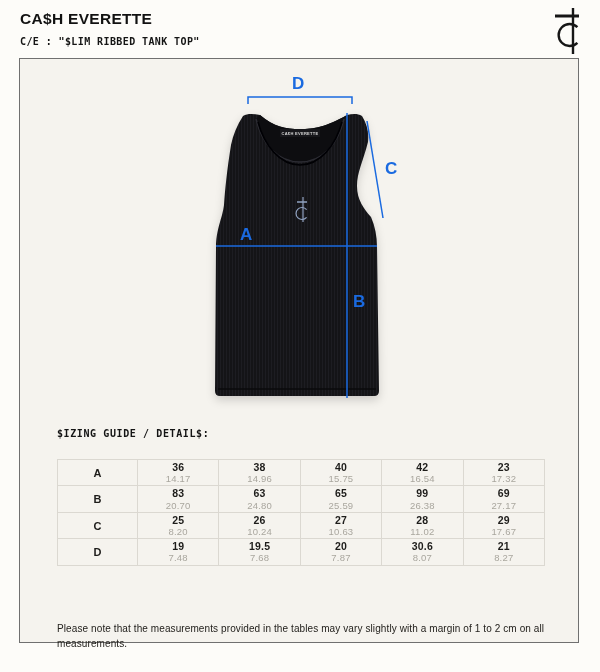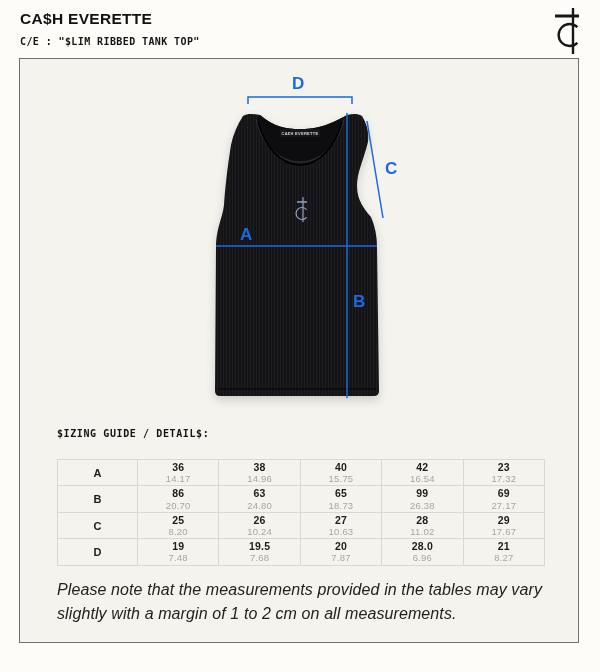--- a/index.html
+++ b/index.html
@@ -49,22 +49,22 @@
   }
   table.sizing th,table.sizing td{
     border:1px solid #dbd8d1;text-align:center;vertical-align:middle;
     height:23px;padding:1px 0;
   }
   .cm{font-size:10.5px;font-weight:bold;color:#1d1c1a;line-height:1.15;letter-spacing:.2px;}
   .in{font-size:9.5px;color:#a9a69e;line-height:1.2;letter-spacing:.2px;}
   .rowlab{font-size:11px;font-weight:bold;color:#1d1c1a;letter-spacing:.3px;}
   .colhead{font-size:10.5px;font-weight:bold;color:#1d1c1a;letter-spacing:.5px;}
   .note{
-    position:absolute;left:57px;top:578px;width:498px;
-    font-size:16px;font-style:italic;color:#24221e;
+    position:absolute;left:57px;top:621px;width:498px;
+    font-size:10px;color:#24221e;
     line-height:1.5;letter-spacing:.1px;
   }
 </style>
 </head>
 <body>
 
 <div class="brand">CA$H EVERETTE</div>
 <div class="subtitle">C/E : "$LIM RIBBED TANK TOP"</div>
 
 <svg class="logo" viewBox="0 0 38 48">
@@ -170,30 +170,30 @@
           <div class="in">16.54</div>
         </td>
     <td>
           <div class="cm">23</div>
           <div class="in">17.32</div>
         </td>
   </tr>
   <tr>
     <th class="rowlab">B</th>
     <td>
-          <div class="cm">86</div>
+          <div class="cm">83</div>
           <div class="in">20.70</div>
         </td>
     <td>
           <div class="cm">63</div>
           <div class="in">24.80</div>
         </td>
     <td>
           <div class="cm">65</div>
-          <div class="in">18.73</div>
+          <div class="in">25.59</div>
         </td>
     <td>
           <div class="cm">99</div>
           <div class="in">26.38</div>
         </td>
     <td>
           <div class="cm">69</div>
           <div class="in">27.17</div>
         </td>
   </tr>
@@ -228,22 +228,22 @@
         </td>
     <td>
           <div class="cm">19.5</div>
           <div class="in">7.68</div>
         </td>
     <td>
           <div class="cm">20</div>
           <div class="in">7.87</div>
         </td>
     <td>
-          <div class="cm">28.0</div>
-          <div class="in">6.96</div>
+          <div class="cm">30.6</div>
+          <div class="in">8.07</div>
         </td>
     <td>
           <div class="cm">21</div>
           <div class="in">8.27</div>
         </td>
   </tr>
 </tbody>
   </table>
 
 <div class="note">Please note that the measurements provided in the tables may vary slightly with a margin of 1 to 2 cm on all measurements.</div>

